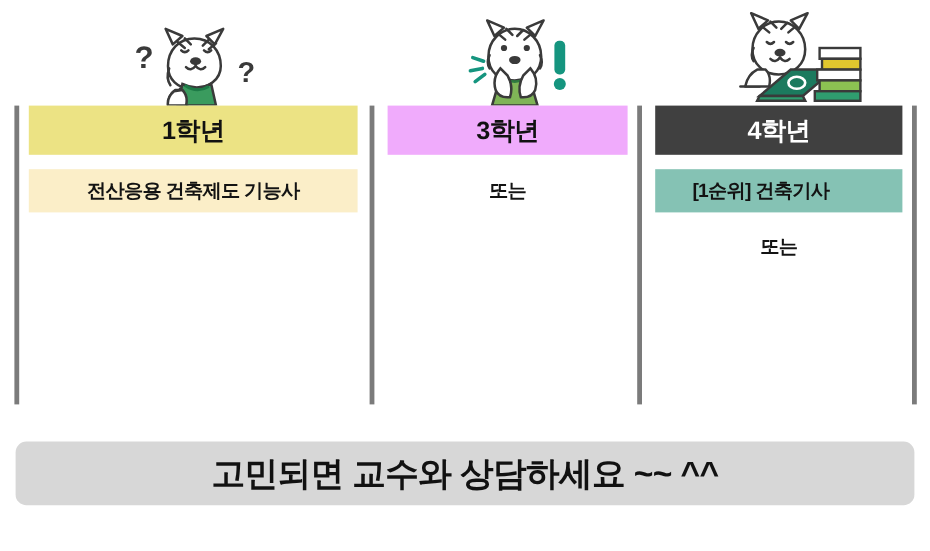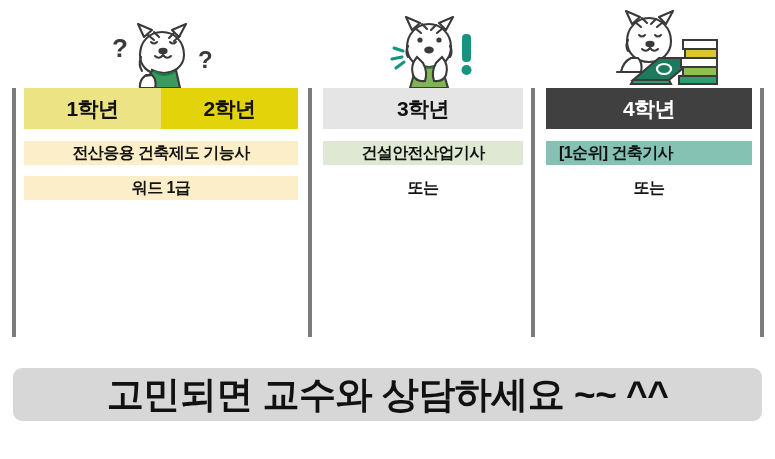--- a/index.html
+++ b/index.html
@@ -67,58 +67,58 @@
     display: flex;
     align-items: center;
     justify-content: center;
     font-size: 21px;
     font-weight: bold;
     color: #111111;
     letter-spacing: -0.5px;
   }
   .hdr-y1 { background: #ece384; }
   .hdr-y2 { background: #e2d30a; }
-  .hdr-g3 { background: #e5e5e5; }
+  .hdr-g3 { background: #f0abfc; }
   .hdr-t4 { background: #404040; color: #ffffff; }
 
   
   .item {
-    height: 24px;
+    height: 36px;
     display: flex;
     align-items: center;
     justify-content: center;
     font-size: 16px;
     font-weight: bold;
     color: #131313;
     letter-spacing: -0.6px;
     margin-bottom: 11px;
     box-sizing: border-box;
   }
   .item.cream  { background: #fbeec8; }
   .item.lgreen { background: #dee8d2; }
   .item.teal   { background: #85c2b4; }
   .item.plain  { background: transparent; }
   .item.left {
     justify-content: flex-start;
-    padding-left: 13px;
+    padding-left: 31px;
   }
 
   
   .banner {
     position: absolute;
     left: 13px;
     top: 368px;
     width: 749px;
     height: 53px;
     background: #d7d7d7;
     border-radius: 9px;
     display: flex;
     align-items: center;
     justify-content: center;
-    font-size: 37px;
+    font-size: 28px;
     font-weight: bold;
     color: #111111;
     letter-spacing: -0.5px;
     box-sizing: border-box;
   }
 </style>
 </head>
 <body>
 
 <div class="mascots">
@@ -213,31 +213,28 @@
 <div class="board">
 
   <div class="vline vline-0"></div>
   <div class="vline vline-1"></div>
   <div class="vline vline-2"></div>
   <div class="vline vline-3"></div>
 
   <div class="col col-1">
     <div class="hdr">
       <div class="hdr-cell hdr-y1">1학년</div>
-      <div class="hdr-cell hdr-y2">2학년</div>
     </div>
     <div class="item cream">전산응용 건축제도 기능사</div>
-    <div class="item cream">워드 1급</div>
   </div>
 
   <div class="col col-2">
     <div class="hdr">
       <div class="hdr-cell hdr-g3">3학년</div>
     </div>
-    <div class="item lgreen">건설안전산업기사</div>
     <div class="item plain">또는</div>
   </div>
 
   <div class="col col-3">
     <div class="hdr">
       <div class="hdr-cell hdr-t4">4학년</div>
     </div>
     <div class="item teal left">[1순위] 건축기사</div>
     <div class="item plain">또는</div>
   </div>

